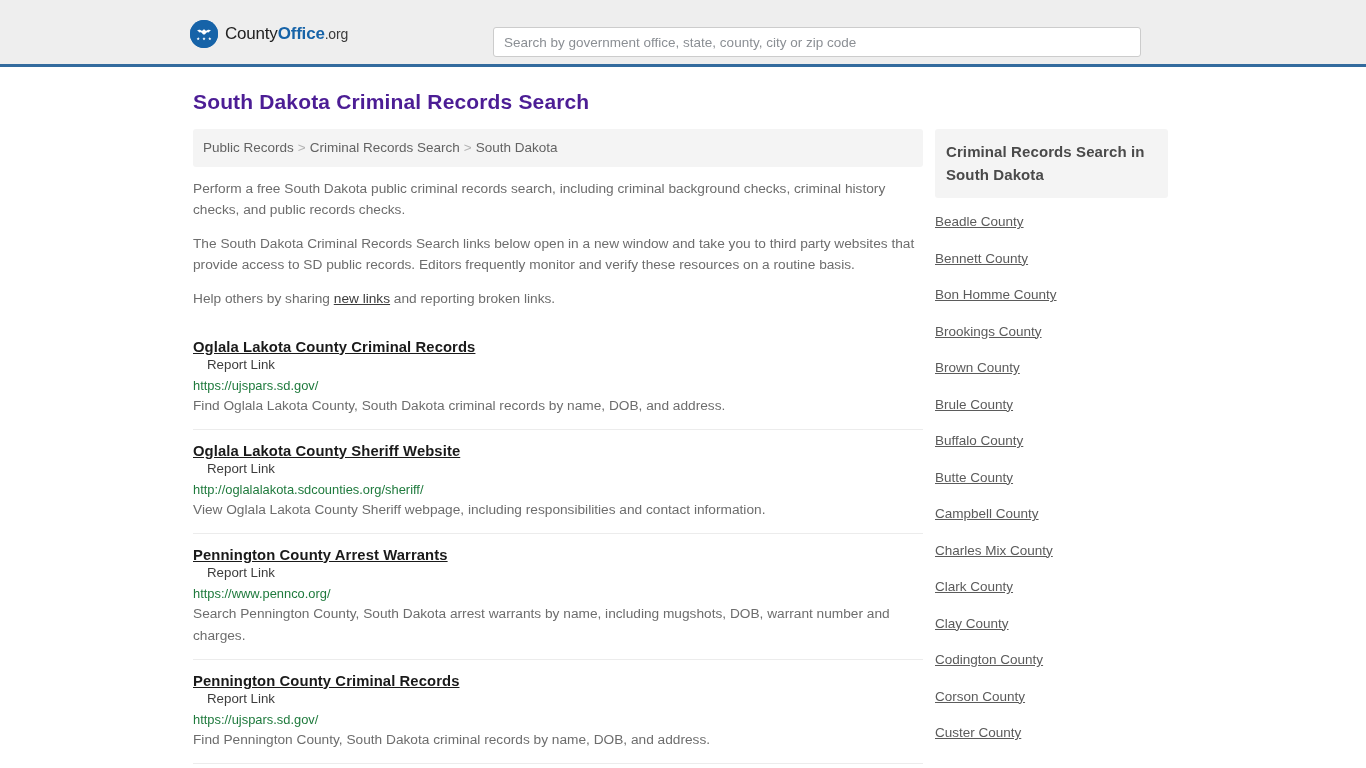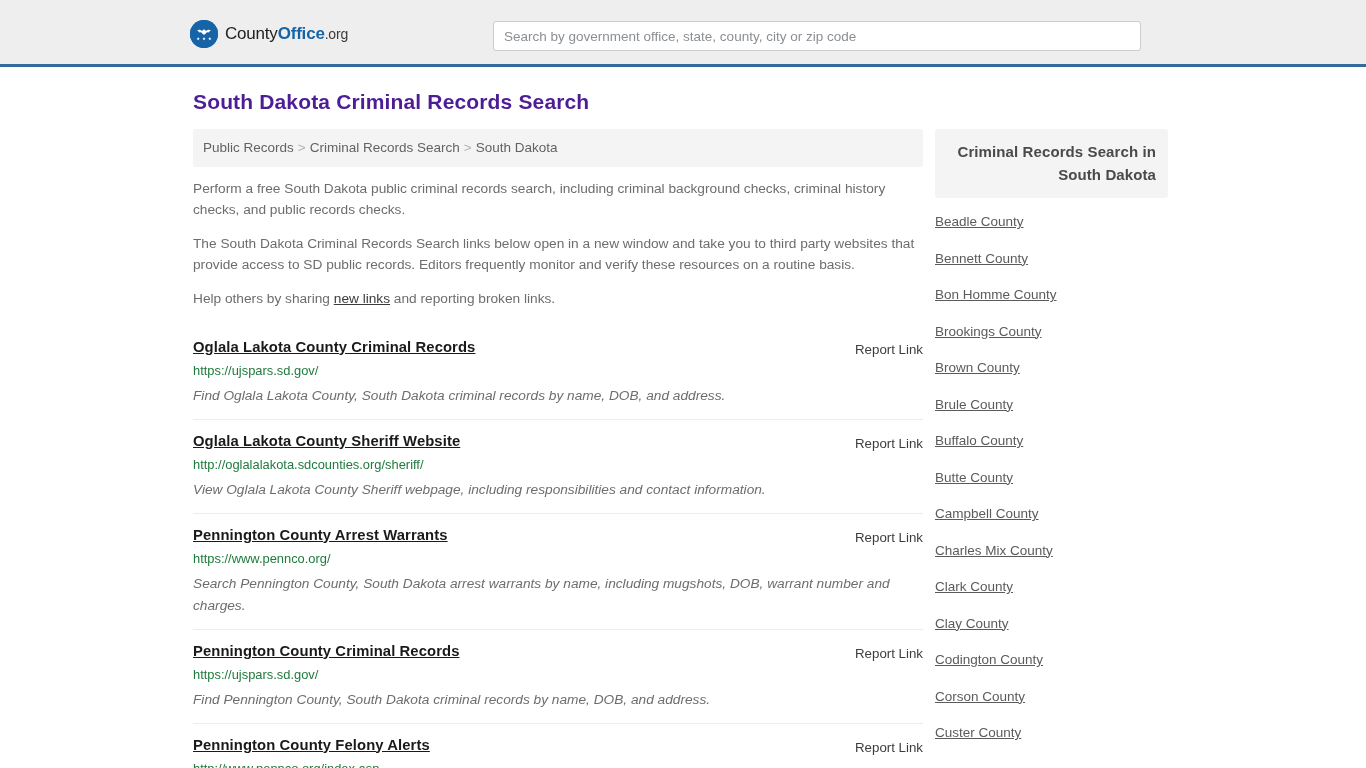--- a/index.html
+++ b/index.html
@@ -54,21 +54,21 @@
     font-family: "Liberation Sans", sans-serif;
     white-space: nowrap;
   }
   .brand-text .b-county { color: #222222; }
   .brand-text .b-office { color: #1663a8; font-weight: bold; }
   .brand-text .b-org { color: #3a3a3a; font-size: 14px; }
 
   .search-wrap {
     position: absolute;
     left: 493px;
-    top: 21px;
+    top: 27px;
     width: 648px;
     height: 30px;
   }
   .search-input {
     width: 100%;
     height: 30px;
     border: 1px solid #cccccc;
     border-radius: 3px;
     background: #ffffff;
     padding: 0 10px;
@@ -153,22 +153,23 @@
 
   
   .results { margin-top: 14px; }
   .result {
     border-bottom: 1px solid #ececec;
     padding: 11px 0 12px 0;
   }
   .result:first-child { padding-top: 13px; }
   .result-head {
     display: flex;
-    align-items: flex-end;
+    align-items: flex-start;
     justify-content: space-between;
+    flex-direction: column;
   }
   .result-title {
     font-size: 14.8px;
     font-weight: bold;
     color: #1a1a1a;
     text-decoration: underline;
     line-height: 20px;
     letter-spacing: 0.1px;
     cursor: pointer;
   }
@@ -181,42 +182,39 @@
     cursor: pointer;
   }
   .result-url {
     margin-top: 5px;
     font-size: 12.9px;
     color: #1f7a3d;
     line-height: 18px;
     word-break: break-all;
   }
   .result-desc {
-    margin-top: 5px;
     font-size: 13.7px;
     line-height: 22px;
     color: #6d6d6d;
     max-width: 700px;
-    font-style: italic;
   }
 
   
   .side-box {
     background: #f4f4f4;
     border-radius: 3px;
     padding: 11px 12px 12px 11px;
   }
   .side-title {
     margin: 0;
     font-size: 15px;
     font-weight: bold;
     line-height: 23px;
     color: #4a4a4a;
     letter-spacing: 0.1px;
-    text-align: right;
   }
   .side-list {
     list-style: none;
     margin: 0;
     padding: 14px 0 0 0;
   }
   .side-list li { margin: 0; }
   .side-list li + li { margin-top: 17.5px; }
   .side-link {
     font-size: 13.5px;

